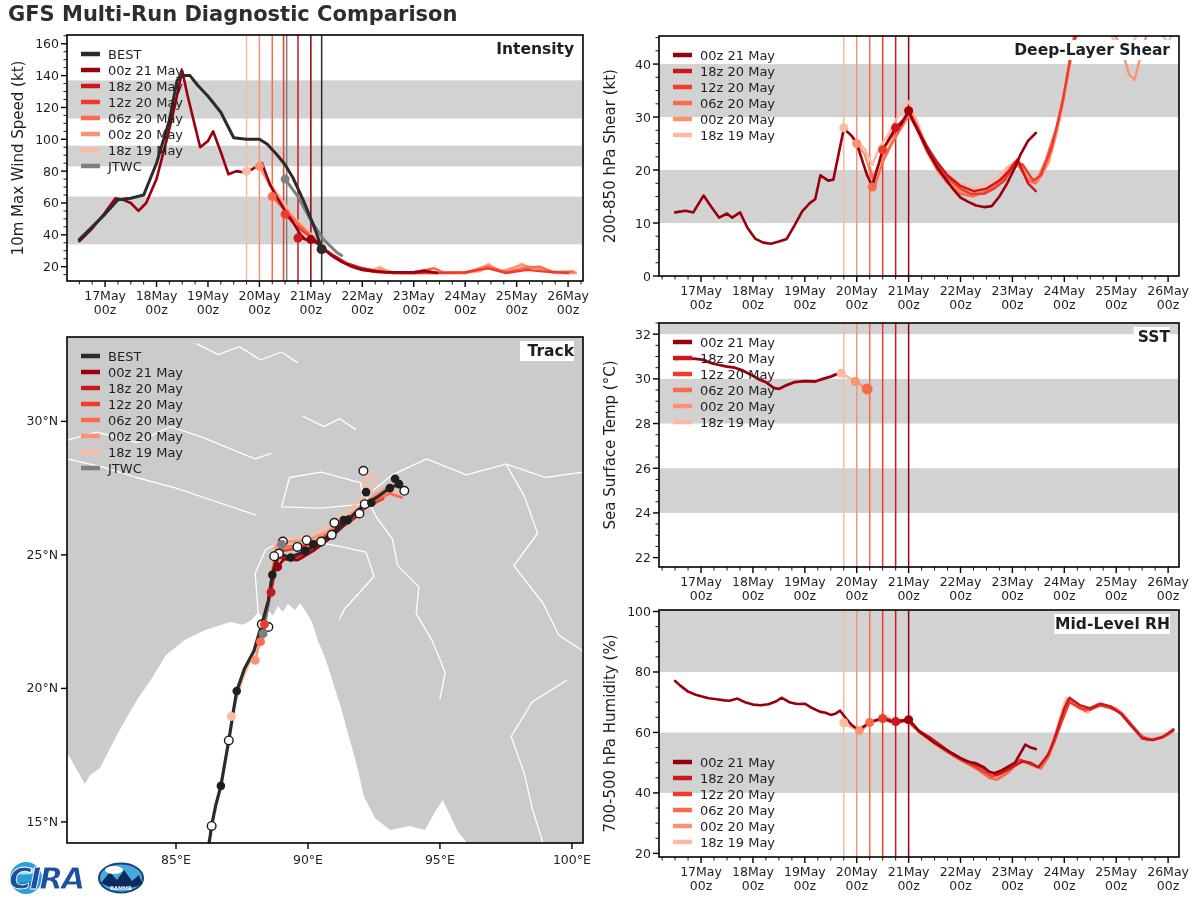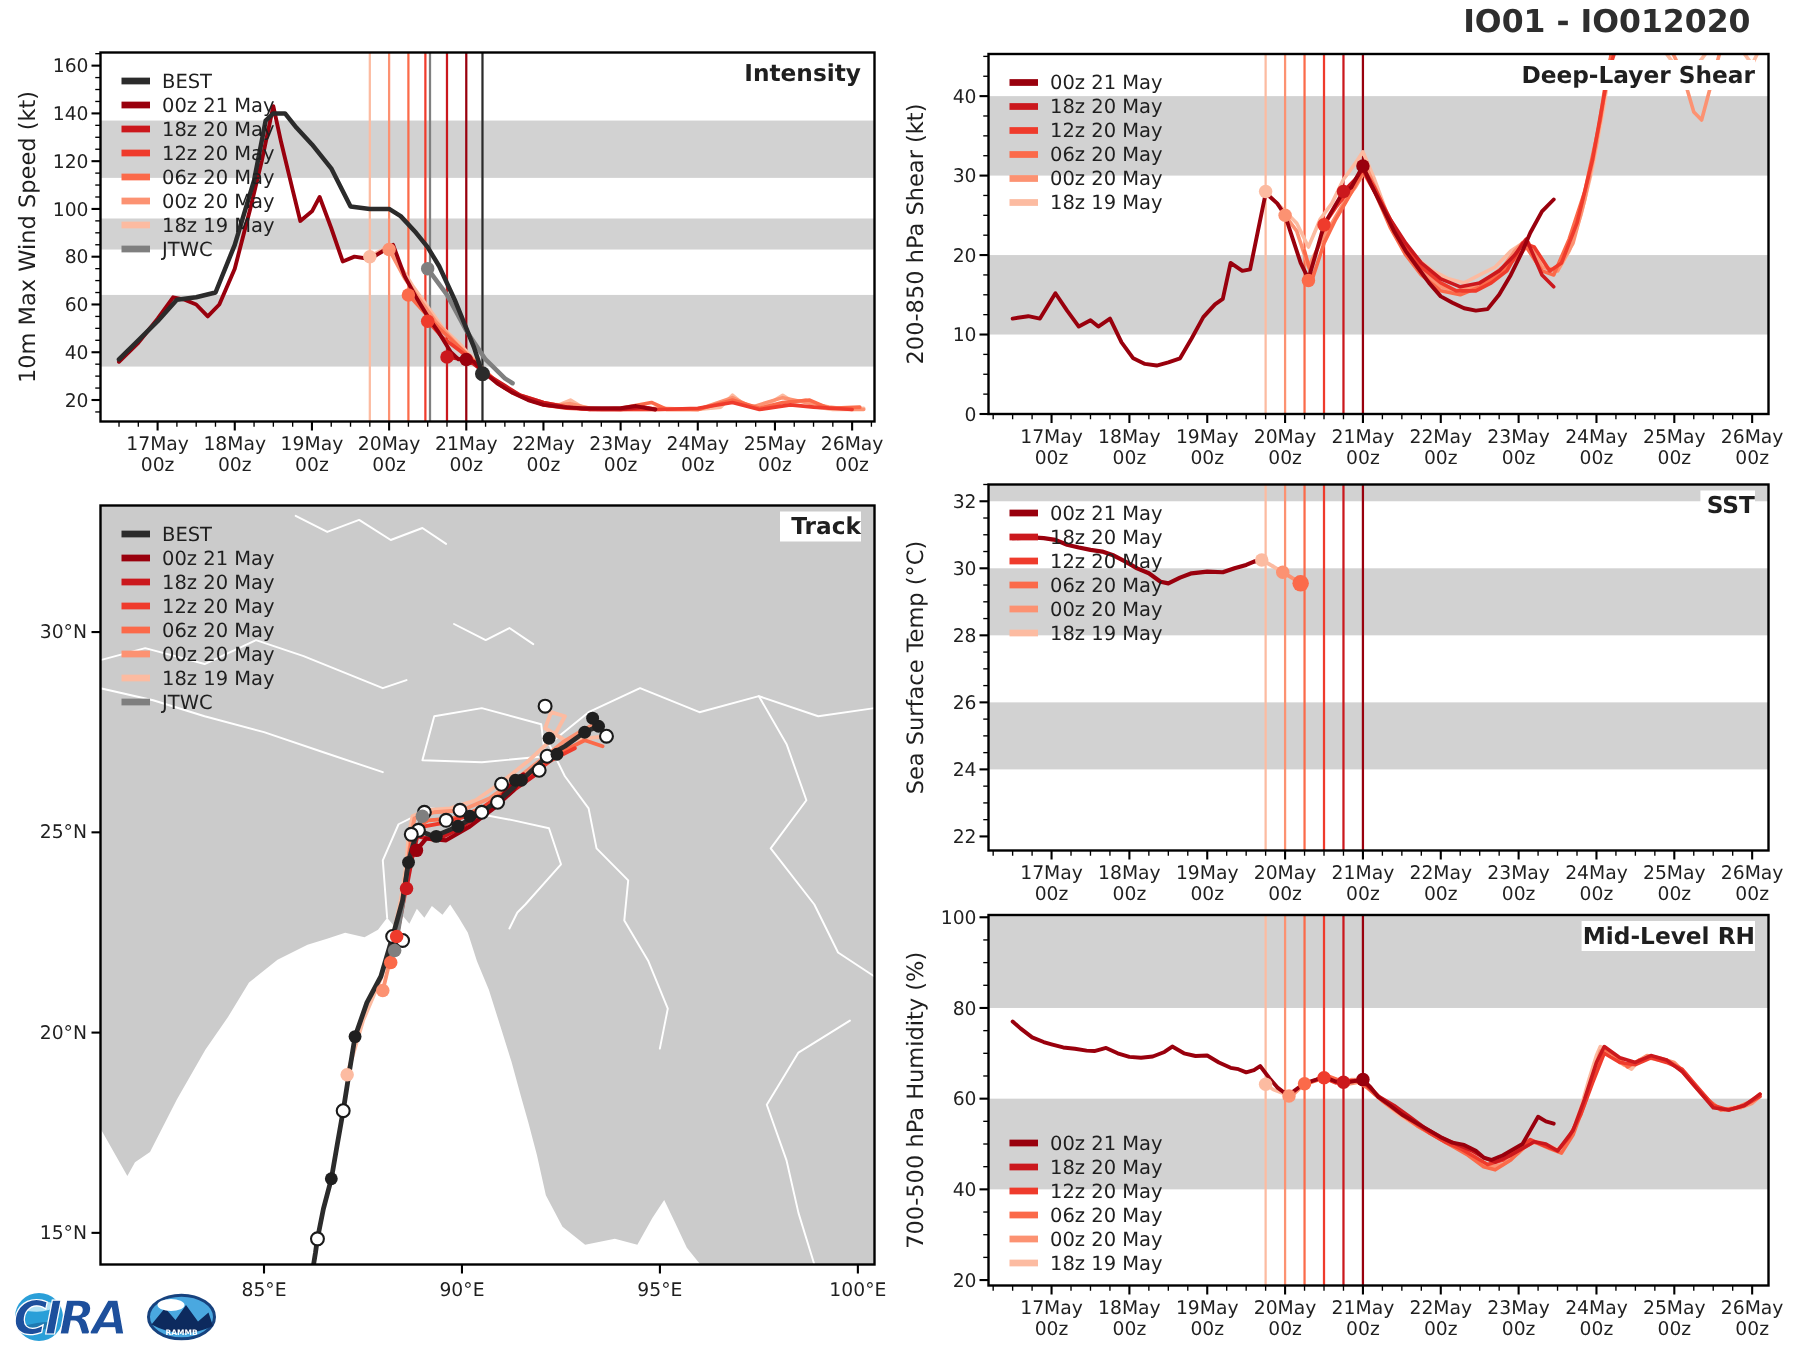--- a/index.html
+++ b/index.html
@@ -7,21 +7,21 @@
          font-family:"DejaVu Sans","Liberation Sans",sans-serif;}
   .main-title{position:absolute;left:8px;top:2px;font-size:21px;font-weight:bold;color:#2e2e2e;}
   .storm-id{position:absolute;right:33px;top:2px;font-size:21px;font-weight:bold;color:#2e2e2e;}
   svg{position:absolute;left:0;top:0;}
   svg text{font-family:"DejaVu Sans","Liberation Sans",sans-serif;fill:#1f1f1f;}
 </style>
 </head>
 <body>
 
 <div class="stage">
-  <div class="storm-id">IO01 - IO012020</div>
+  <div class="main-title">GFS Multi-Run Diagnostic Comparison</div>
   <svg id="figure" width="1200" height="900" viewBox="0 0 1200 900">
     <g id="panels">
         <g>
           <clipPath id="clip-intensity">
             <rect x="67" y="35" width="516" height="246"></rect>
           </clipPath>
           <g clip-path="url(#clip-intensity)">
             <rect x="67" y="35" width="516" height="246" fill="#ffffff"></rect>
             <rect x="67" y="196.61165048543688" width="516" height="47.76699029126215" fill="#d2d2d2"></rect>
             <rect x="67" y="145.66019417475727" width="516" height="20.699029126213617" fill="#d2d2d2"></rect>

